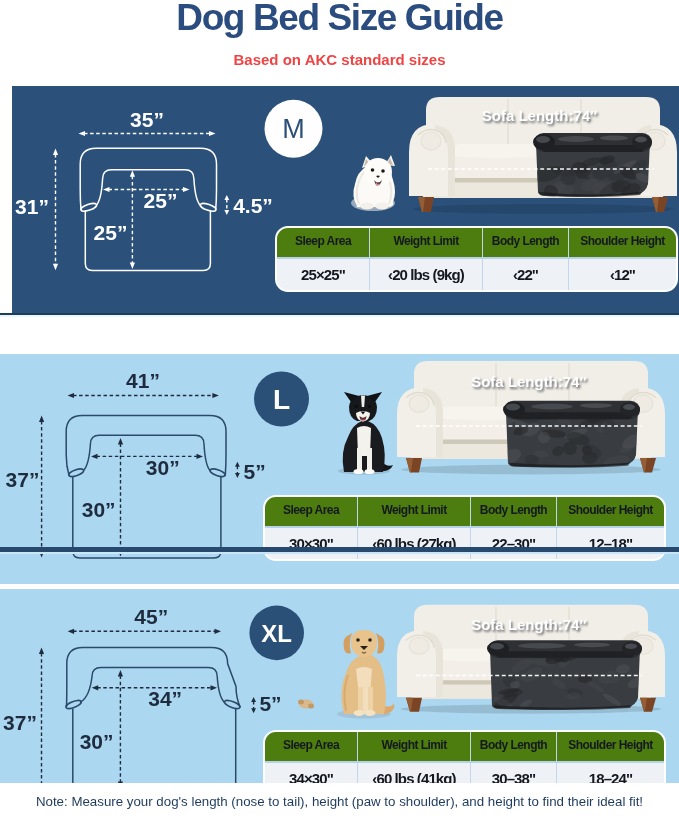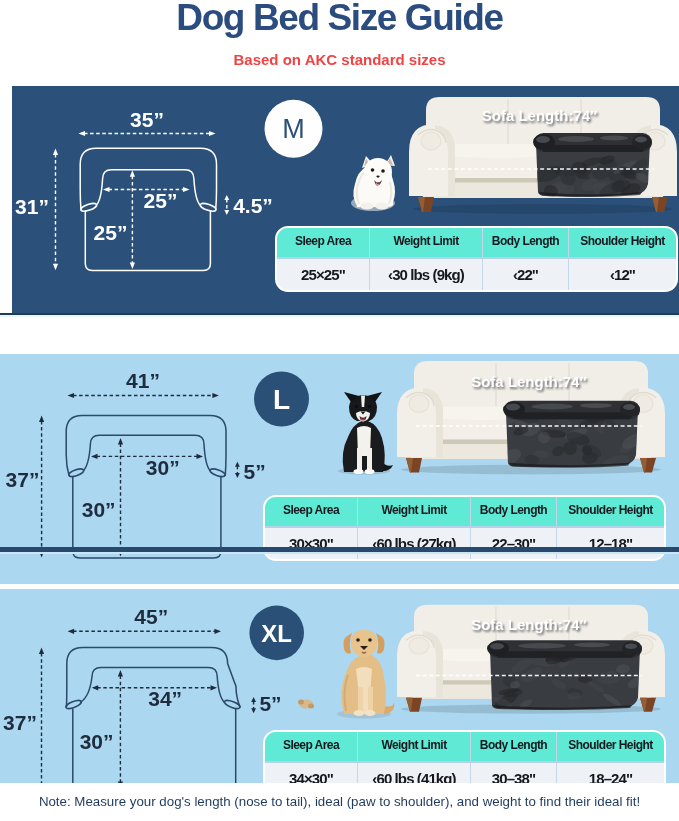--- a/index.html
+++ b/index.html
@@ -8,21 +8,21 @@
   .abs{position:absolute;}
   #page{position:absolute;left:0;top:0;width:679px;height:821px;background:#ffffff;}
   .sec{position:absolute;left:0;width:679px;}
   .sec svg{position:absolute;left:0;top:0;}
   .navy{background:#2b517b;}
   .lblue{background:#abd7f0;margin-top:37px;}
   
   .tbl{position:absolute;left:263px;width:403px;background:#eef1f6;border-radius:13px;
        overflow:hidden;border:2px solid #fdfefe;box-sizing:border-box;}
   .trow{display:flex;}
-  .th{background:#5eead4;}
+  .th{background:#4d7c0f;}
   .cell{display:flex;align-items:center;justify-content:center;
         color:#14181f;box-sizing:border-box;}
   .c1{width:92px;}
   .c2{width:114px;border-left:1.5px solid #c3d6ea;border-right:1.5px solid #c3d6ea;}
   .c3{width:86px;border-right:1.5px solid #c3d6ea;}
   .c4{width:107px;}
   .th .cell{font-weight:bold;font-size:12px;height:29px;letter-spacing:-0.55px;padding-bottom:3px;}
   .tv .cell{font-weight:bold;font-size:15px;height:31px;letter-spacing:-0.9px;}
   .tdiv{height:1.5px;background:#b5d2e8;}
 </style>
@@ -172,21 +172,21 @@
     <div class="tbl" style="top:140px;">
       <div class="trow th">
         <div class="cell c1">Sleep Area</div>
         <div class="cell c2">Weight Limit</div>
         <div class="cell c3">Body Length</div>
         <div class="cell c4">Shoulder Height</div>
       </div>
       <div class="tdiv"></div>
       <div class="trow tv">
         <div class="cell c1">25×25"</div>
-        <div class="cell c2">‹30 lbs (9kg)</div>
+        <div class="cell c2">‹20 lbs (9kg)</div>
         <div class="cell c3">‹22"</div>
         <div class="cell c4">‹12"</div>
       </div>
     </div>
   </div>
 
   <div class="abs" style="left:0;top:313px;width:679px;height:2px;background:#1e3d5c;"></div>
 
   <div class="abs" style="left:0;top:315px;width:679px;height:2px;background:#e9f6fe;"></div>
 
@@ -425,16 +425,16 @@
       <div class="trow tv">
         <div class="cell c1">34×30"</div>
         <div class="cell c2">‹60 lbs (41kg)</div>
         <div class="cell c3">30–38"</div>
         <div class="cell c4">18–24"</div>
       </div>
     </div>
   </div>
 
   <div class="abs" style="left:0;top:783px;width:679px;height:38px;background:#ffffff;">
-    <div class="abs" style="left:0;top:11px;width:679px;text-align:center;color:#1e3a5f;font-size:13.3px;">Note: Measure your dog's length (nose to tail), ideal (paw to shoulder), and weight to find their ideal fit!</div>
+    <div class="abs" style="left:0;top:11px;width:679px;text-align:center;color:#1e3a5f;font-size:13.3px;">Note: Measure your dog's length (nose to tail), height (paw to shoulder), and height to find their ideal fit!</div>
   </div>
 
 </div>
 
 </body></html>

